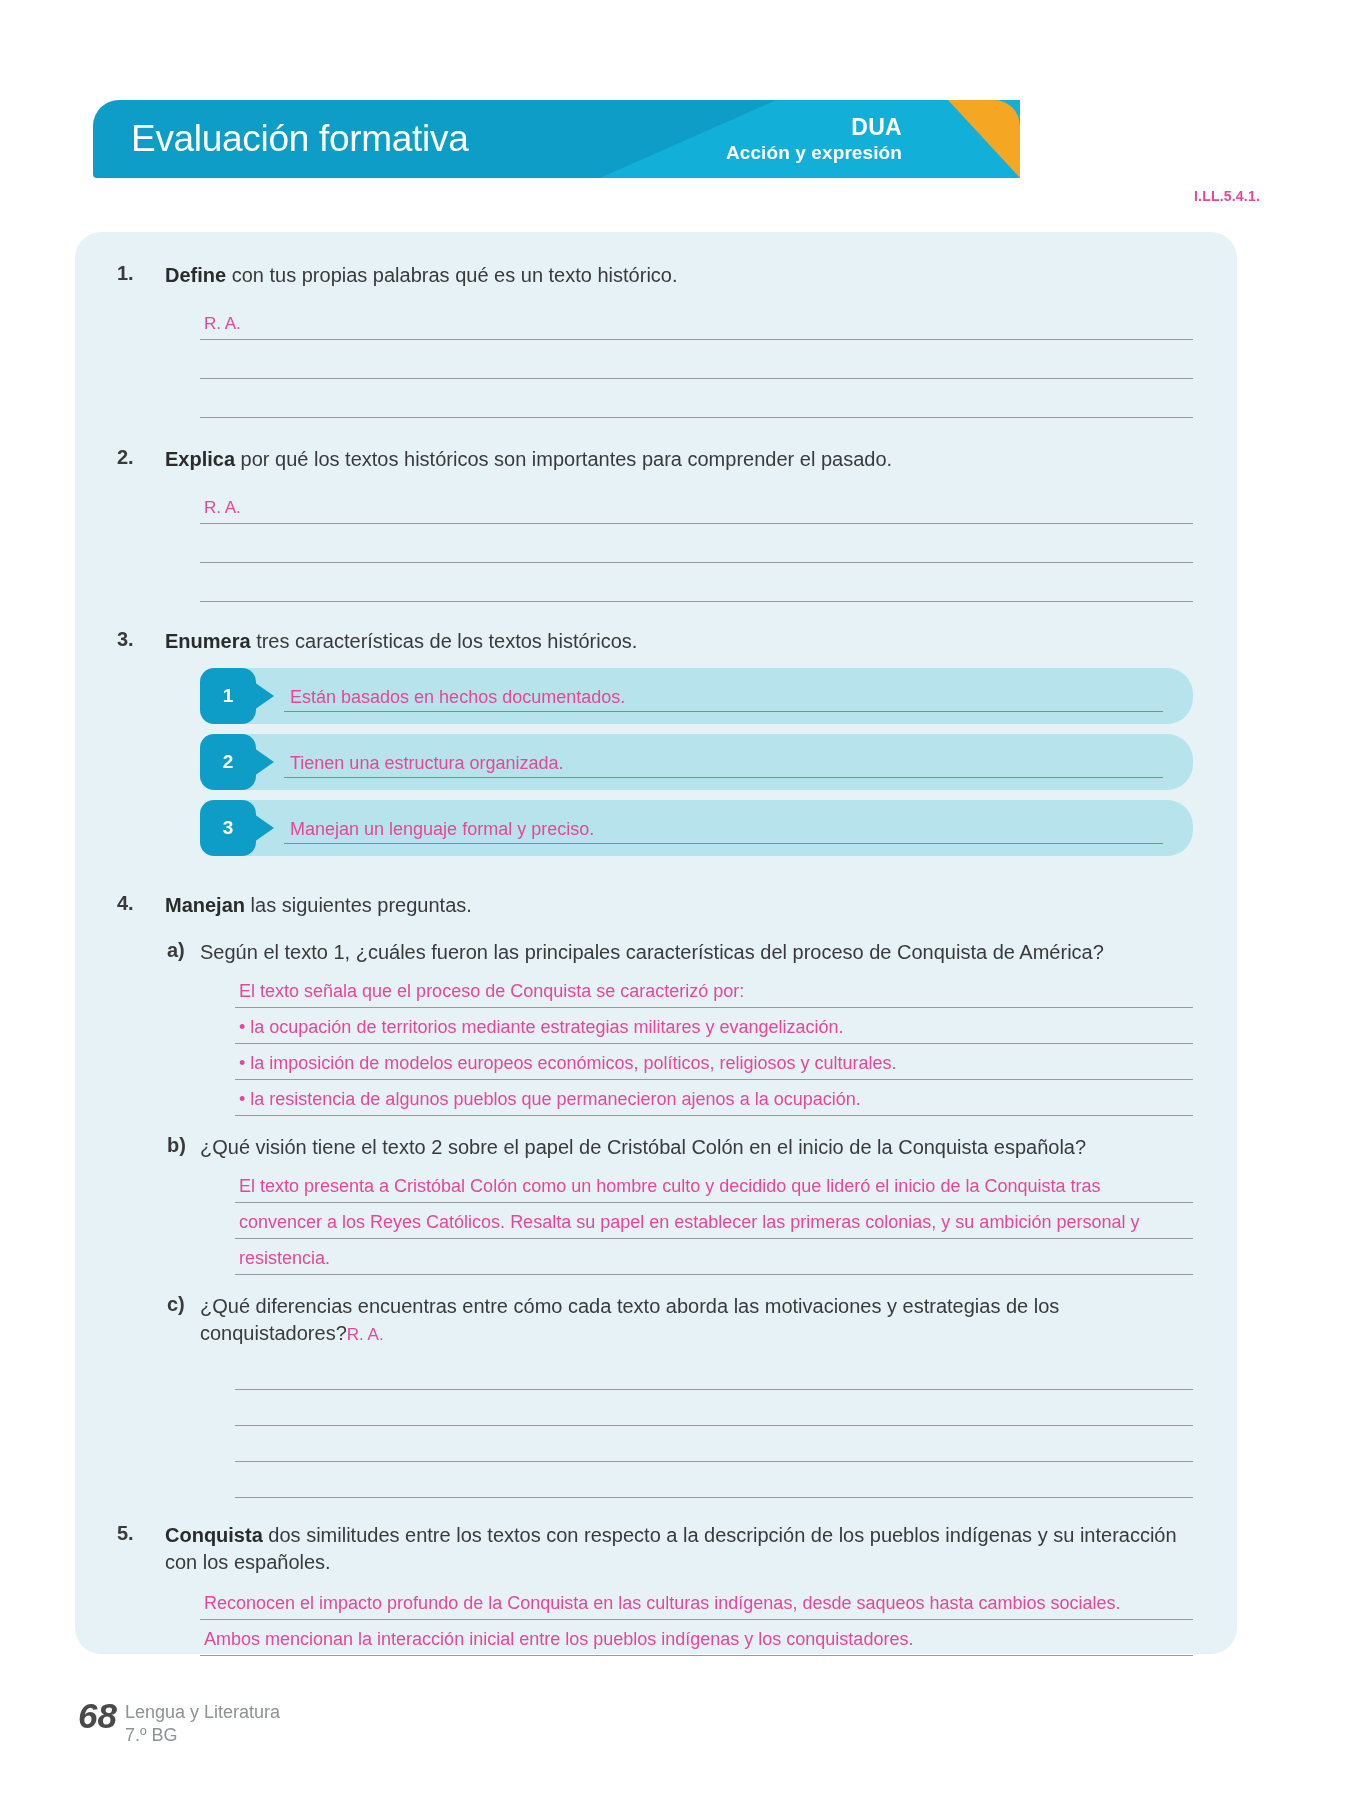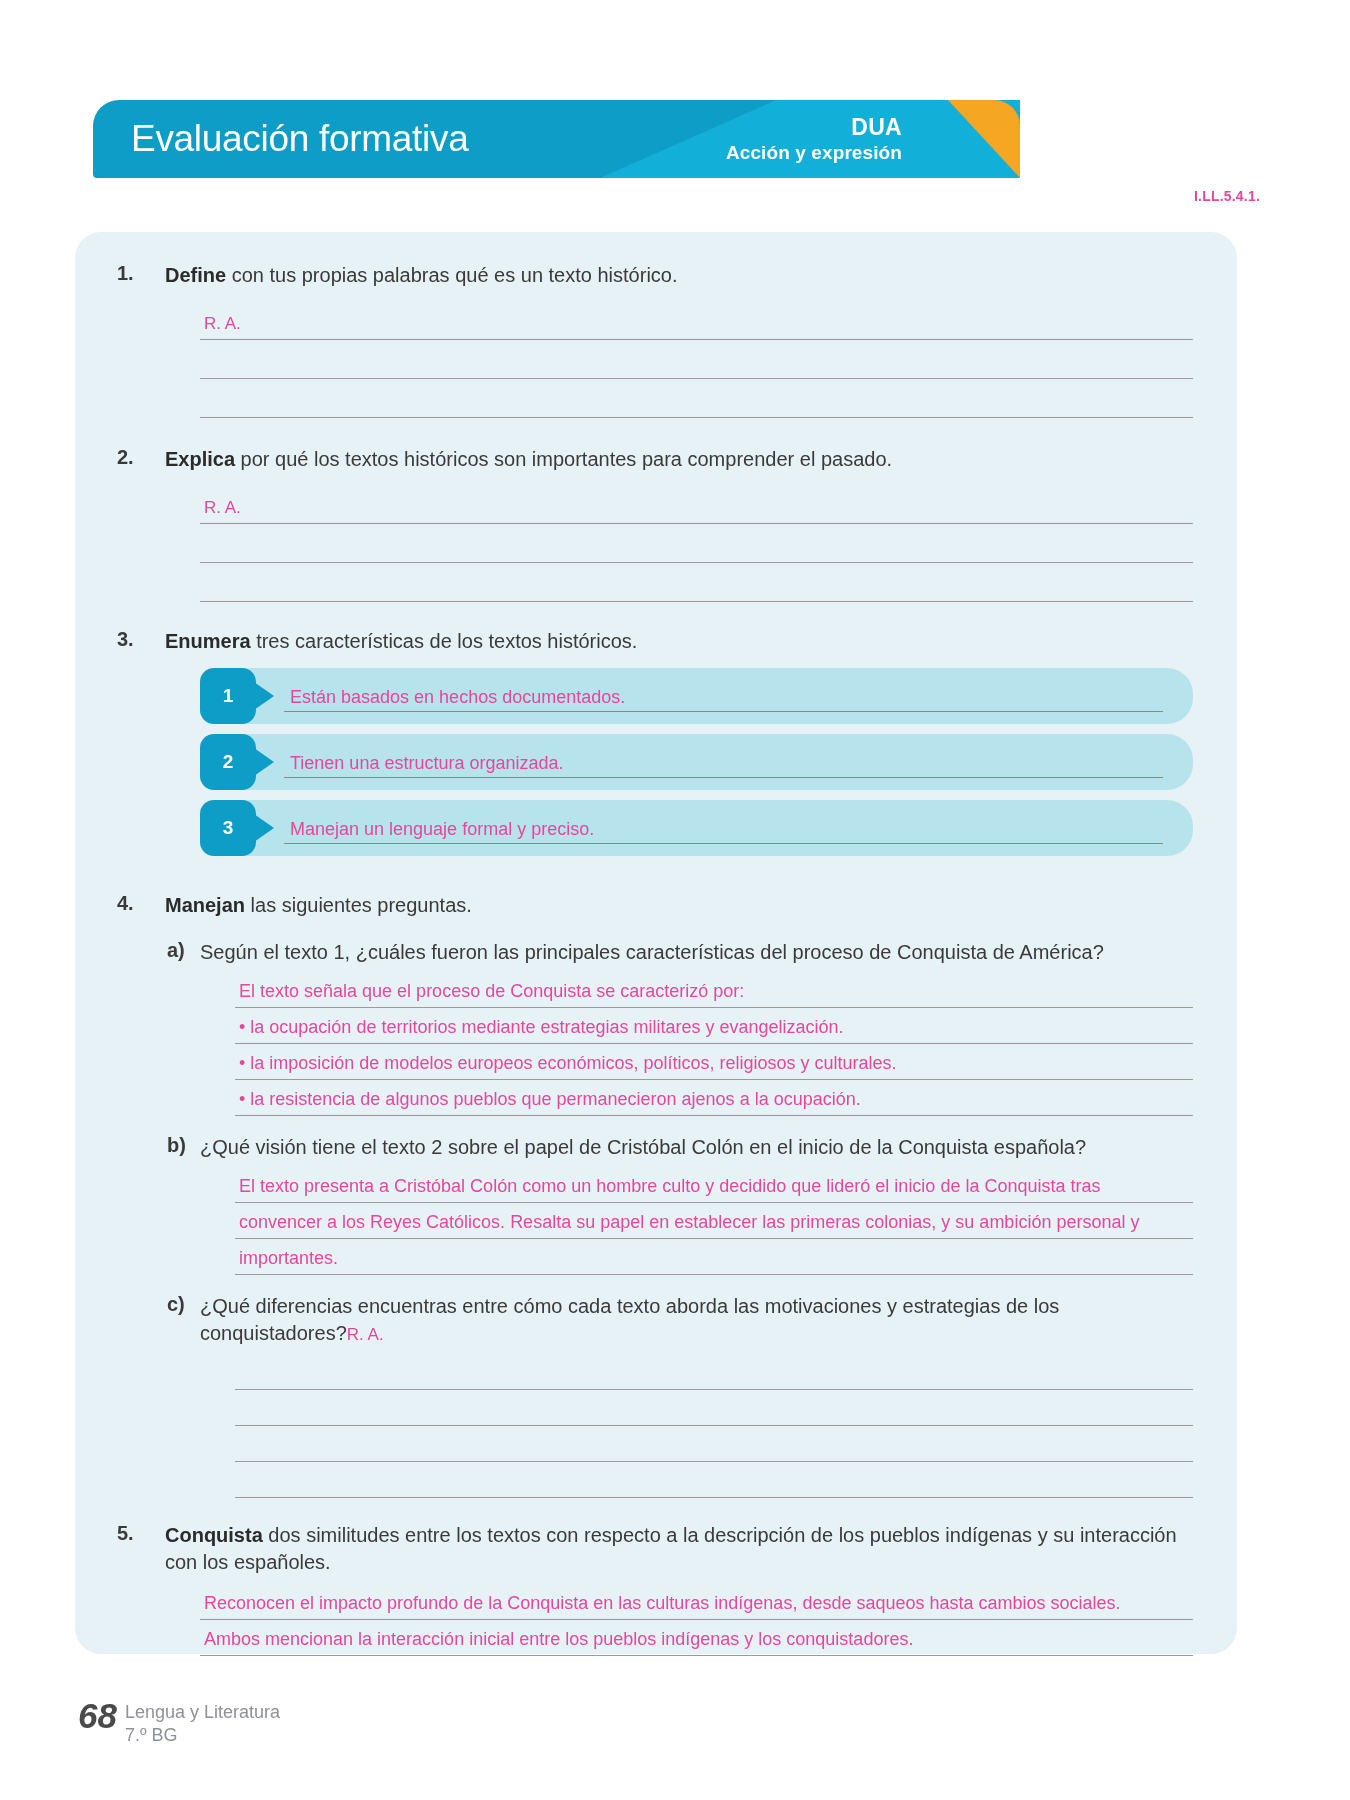--- a/index.html
+++ b/index.html
@@ -375,21 +375,21 @@
         <span class="sub-text">¿Qué visión tiene el texto 2 sobre el papel de Cristóbal Colón en el inicio de la Conquista española?</span>
       </div>
       <div class="sub-lines" style="margin-top:6px">
         <div class="line tight">
             <span class="ans">El texto presenta a Cristóbal Colón como un hombre culto y decidido que lideró el inicio de la Conquista tras</span>
           </div>
         <div class="line tight">
             <span class="ans">convencer a los Reyes Católicos. Resalta su papel en establecer las primeras colonias, y su ambición personal y</span>
           </div>
         <div class="line tight">
-            <span class="ans">importantes.</span>
+            <span class="ans">resistencia.</span>
           </div>
       </div>
 
       <div class="sub" style="margin-top:18px">
         <span class="sub-let">c)</span>
         <span class="sub-text"><span>¿Qué diferencias encuentras entre cómo cada texto aborda las motivaciones y estrategias de los conquistadores?</span><span class="ra-inline">R. A.</span></span>
       </div>
       <div class="sub-lines" style="margin-top:8px">
         <div class="line tight"></div>
         <div class="line tight"></div>

